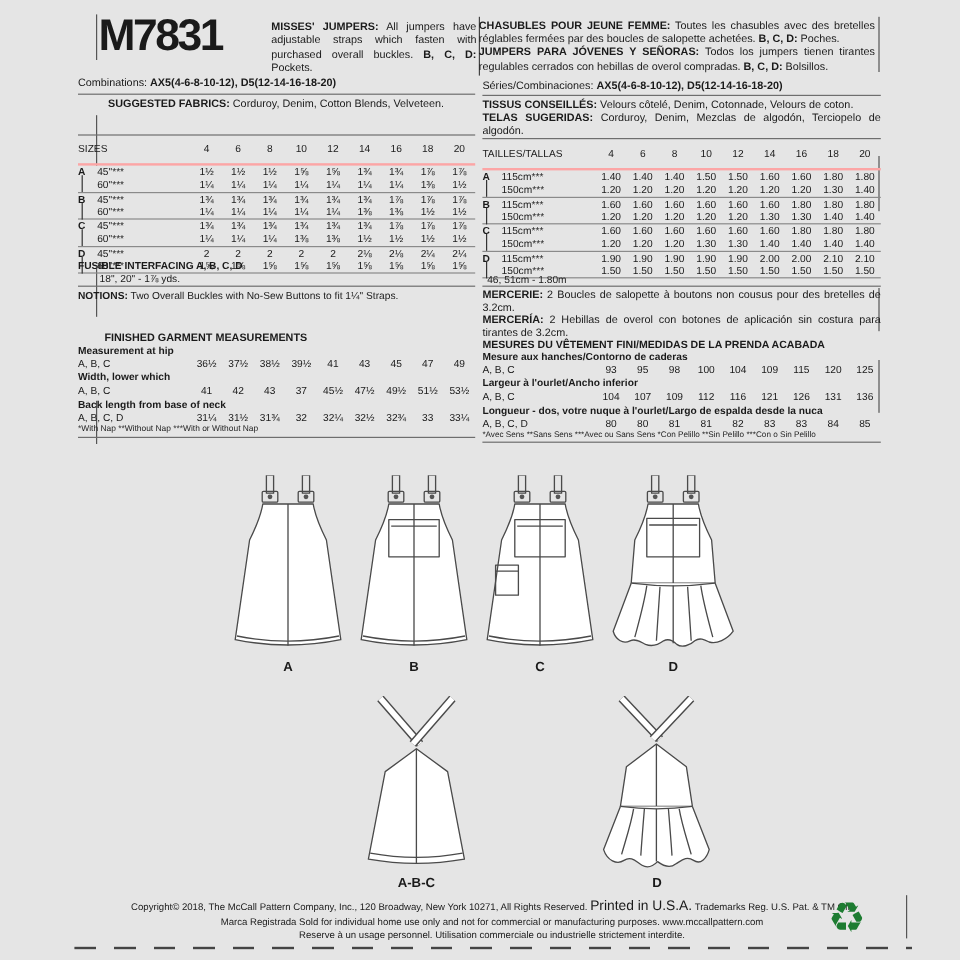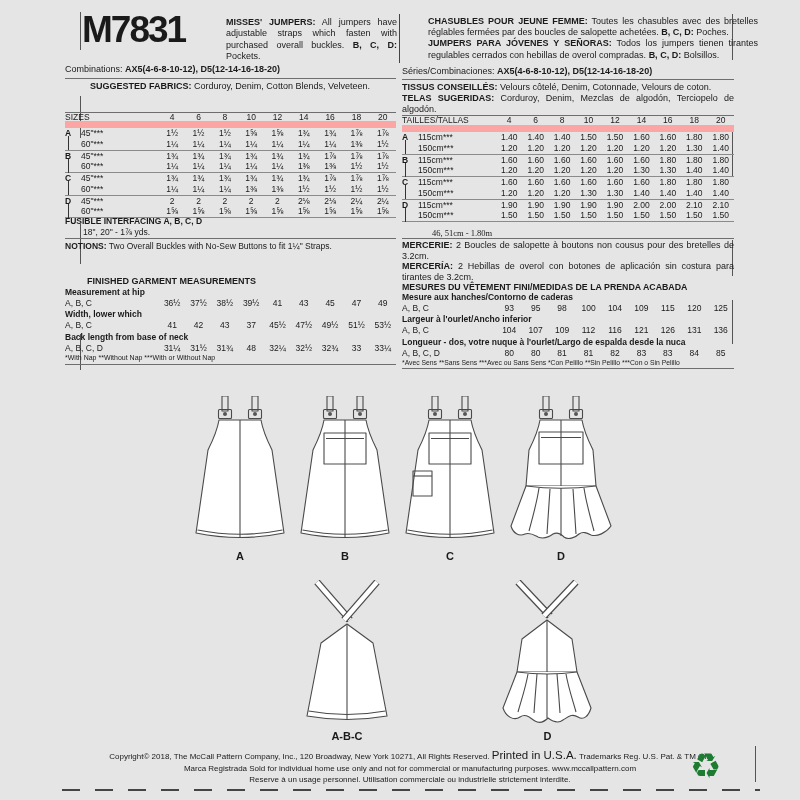--- a/index.html
+++ b/index.html
@@ -9,27 +9,27 @@
   .rule{position:absolute;height:1px;background:#6e6e6e;}
   .vtick{position:absolute;width:1px;background:#555;}
   .txt9{font-size:9px;line-height:11px;}
   .txt85{font-size:8.5px;line-height:11px;}
   .bold{font-weight:bold;}
   .just{text-align:justify;}
   
   #pattern-number{position:absolute;left:82px;top:12px;font-size:37px;font-weight:bold;letter-spacing:-2px;line-height:36px;}
   
   #desc-en{position:absolute;left:226px;top:17px;width:171px;font-size:9px;line-height:11.4px;text-align:justify;}
-  #desc-intl{position:absolute;left:428px;top:16px;width:330px;font-size:9px;line-height:11.2px;text-align:justify;}
+  #desc-intl{position:absolute;left:399px;top:16px;width:330px;font-size:9px;line-height:11.2px;text-align:justify;}
   #desc-intl p{margin:0;}
   #header-divider{position:absolute;left:399px;top:14px;width:1px;height:49px;background:#444;}
   
   .stable{position:absolute;}
   .srow{display:flex;height:11.25px;line-height:11.25px;font-size:8.5px;align-items:center;box-sizing:border-box;}
-  .shead{height:16px;line-height:13px;border-top:1px solid #6e6e6e;border-bottom:7px solid #fca5a5;}
+  .shead{height:26px;line-height:13px;border-top:1px solid #6e6e6e;border-bottom:2px solid #fca5a5;}
   .stable div.srow:nth-of-type(even){border-bottom:1px solid #8a8a8a;}
   .sletter{width:16px;font-weight:bold;position:relative;}
   .sletter:not(:empty)::after{content:"";position:absolute;left:3px;top:8px;width:1px;height:14px;background:#333;}
   .slabel{width:78px;}
   .shlabel{width:94px;}
   .scells{flex:1;display:flex;}
   .tcell{flex:1;text-align:center;}
   
   .fgm{position:absolute;}
   .fgmlabel{font-weight:bold;font-size:8.5px;line-height:11px;height:11px;}
@@ -264,21 +264,21 @@
       </div>
 
       <div class="fgmgroup">
         <div class="fgmlabel">Back length from base of neck</div>
         <div class="srow">
           <span class="fsub">A, B, C, D</span>
           <span class="scells">
             <span class="tcell">31¼</span>
             <span class="tcell">31½</span>
             <span class="tcell">31¾</span>
-            <span class="tcell">48</span>
+            <span class="tcell">32</span>
             <span class="tcell">32¼</span>
             <span class="tcell">32½</span>
             <span class="tcell">32¾</span>
             <span class="tcell">33</span>
             <span class="tcell">33¼</span>
           </span>
         </div>
       </div>
     </div>
   <div class="note" style="left:65px;top:353px;width:331px;">*With Nap **Without Nap ***With or Without Nap</div>
@@ -430,21 +430,21 @@
             <span class="tcell">1.50</span>
             <span class="tcell">1.50</span>
             <span class="tcell">1.50</span>
             <span class="tcell">1.50</span>
             <span class="tcell">1.50</span>
           </span>
         </div>
       </div>
   </div>
 
-  <div class="abs txt85" style="left:432px;top:228px;width:314px;font-family:Liberation Serif, serif;">46, 51cm - 1.80m</div>
+  <div class="abs txt85" style="left:406px;top:228px;width:314px;">46, 51cm - 1.80m</div>
   <div class="rule" style="left:402px;top:238px;width:332px;"></div>
   <div class="abs txt9 just" style="left:402px;top:240px;width:332px;line-height:10.5px;"><span class="bold">MERCERIE:</span><span> 2 Boucles de salopette à boutons non cousus pour des bretelles de 3.2cm.</span></div>
   <div class="abs txt9 just" style="left:402px;top:261px;width:332px;line-height:10.5px;"><span class="bold">MERCERÍA:</span><span> 2 Hebillas de overol con botones de aplicación sin costura para tirantes de 3.2cm.</span></div>
 
   <div class="abs bold" style="left:402px;top:282px;width:332px;font-size:8.8px;line-height:10px;">MESURES DU VÊTEMENT FINI/MEDIDAS DE LA PRENDA ACABADA</div>
   <div class="fgm" style="left:402px;top:292px;width:332px;">
 
       <div class="fgmgroup">
         <div class="fgmlabel">Mesure aux hanches/Contorno de caderas</div>
         <div class="srow">

